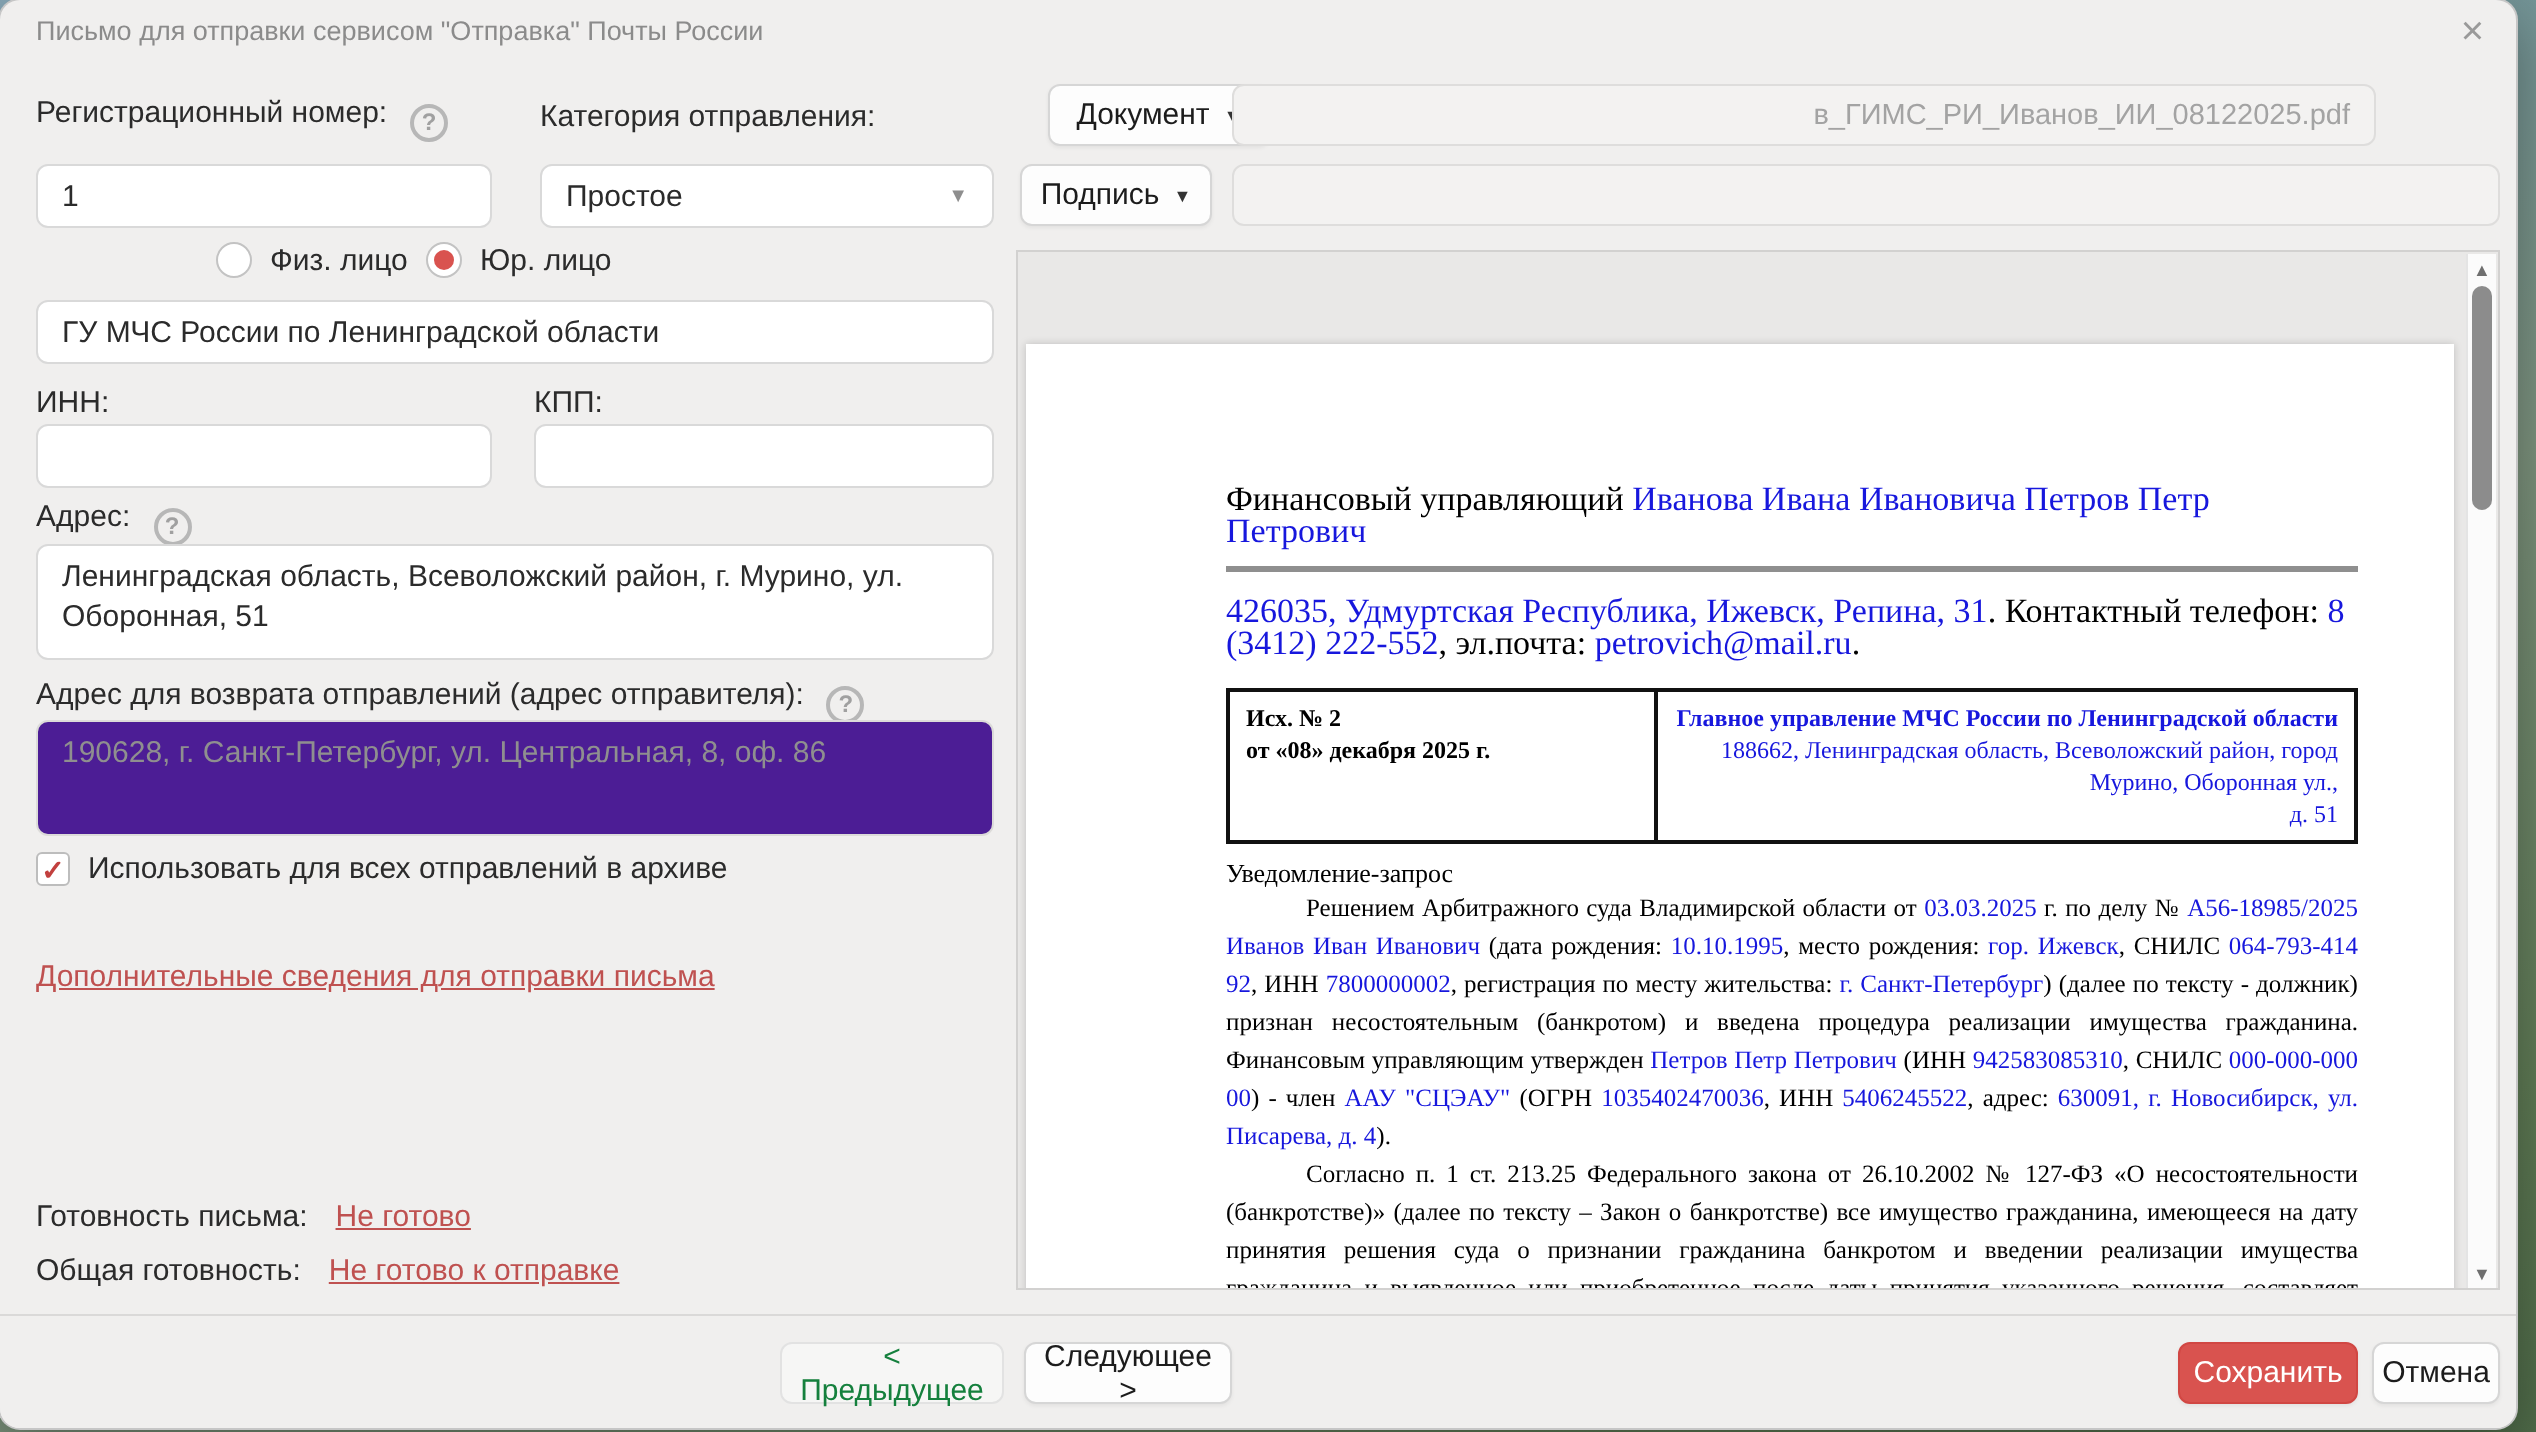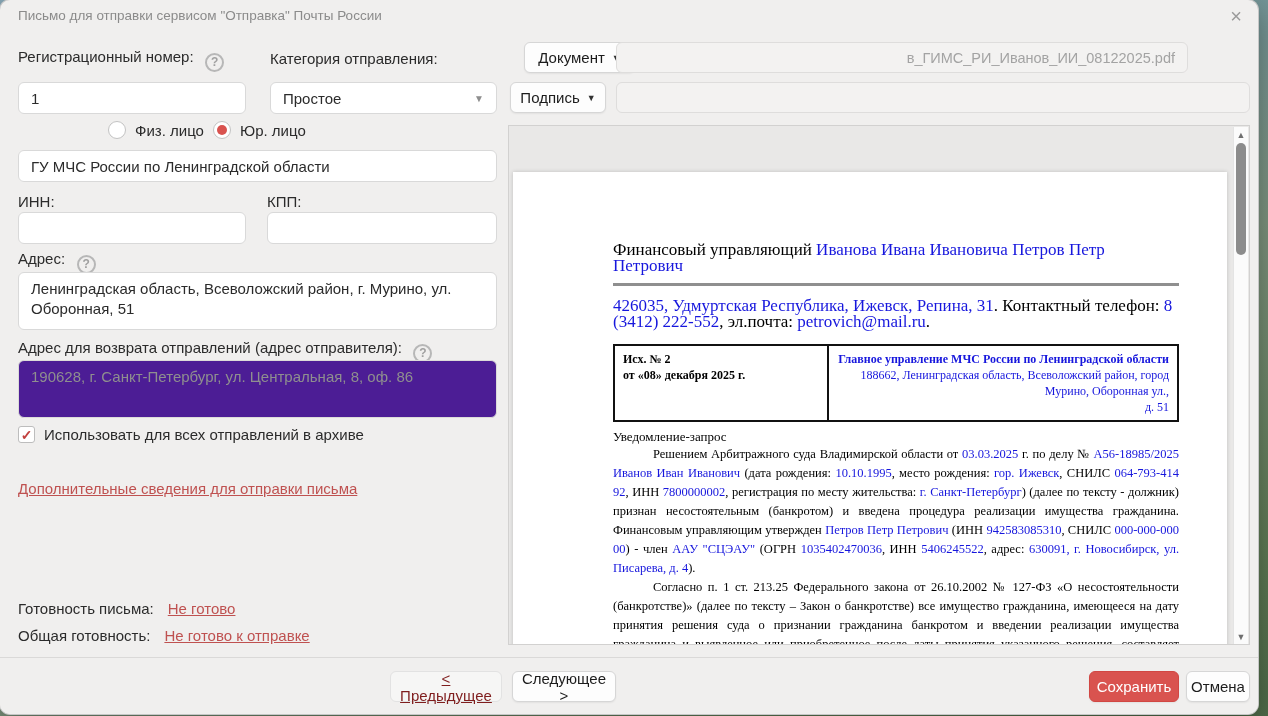--- a/index.html
+++ b/index.html
@@ -35,21 +35,21 @@
   }
   .sel { display:flex; align-items:center; justify-content:space-between; height:32px; cursor:pointer; }
   .sel .arrow { color:#8e8e8e; font-size:10px; }
   .btn {
     display:inline-flex; align-items:center; justify-content:center; gap:7px;
     background:#fdfdfd; border:1px solid #d6d6d6; border-radius:6px;
     height:31px; padding:0 14px; font-size:15px; color:#1c1c1c; cursor:pointer;
     box-shadow:0 1px 2px rgba(0,0,0,.06);
   }
   .btn .caret { font-size:9px; color:#333; }
-  .btn.disabled { color:#7f1d1d; background:#f6f6f5; border-color:#e2e2e2; box-shadow:none; cursor:default;text-decoration:underline; }
+  .btn.disabled { color:#15803d; background:#f6f6f5; border-color:#e2e2e2; box-shadow:none; cursor:default; }
   .btn.primary { background:#d9534f; border-color:#d14743; color:#fff; }
   .filefield {
     position:absolute; height:31px; background:#f3f2f1; border:1px solid #dedddc; border-radius:6px;
     display:flex; align-items:center; justify-content:flex-end;
     font-size:14.5px; color:#a3a3a3; padding:0 12px; overflow:hidden; white-space:nowrap;
   }
   
   .radio { display:inline-flex; align-items:center; gap:9px; cursor:pointer;text-align:center; }
   .radio .dot {
     width:18px; height:18px; border-radius:50%; border:1px solid #c3c3c3; background:#fff;

